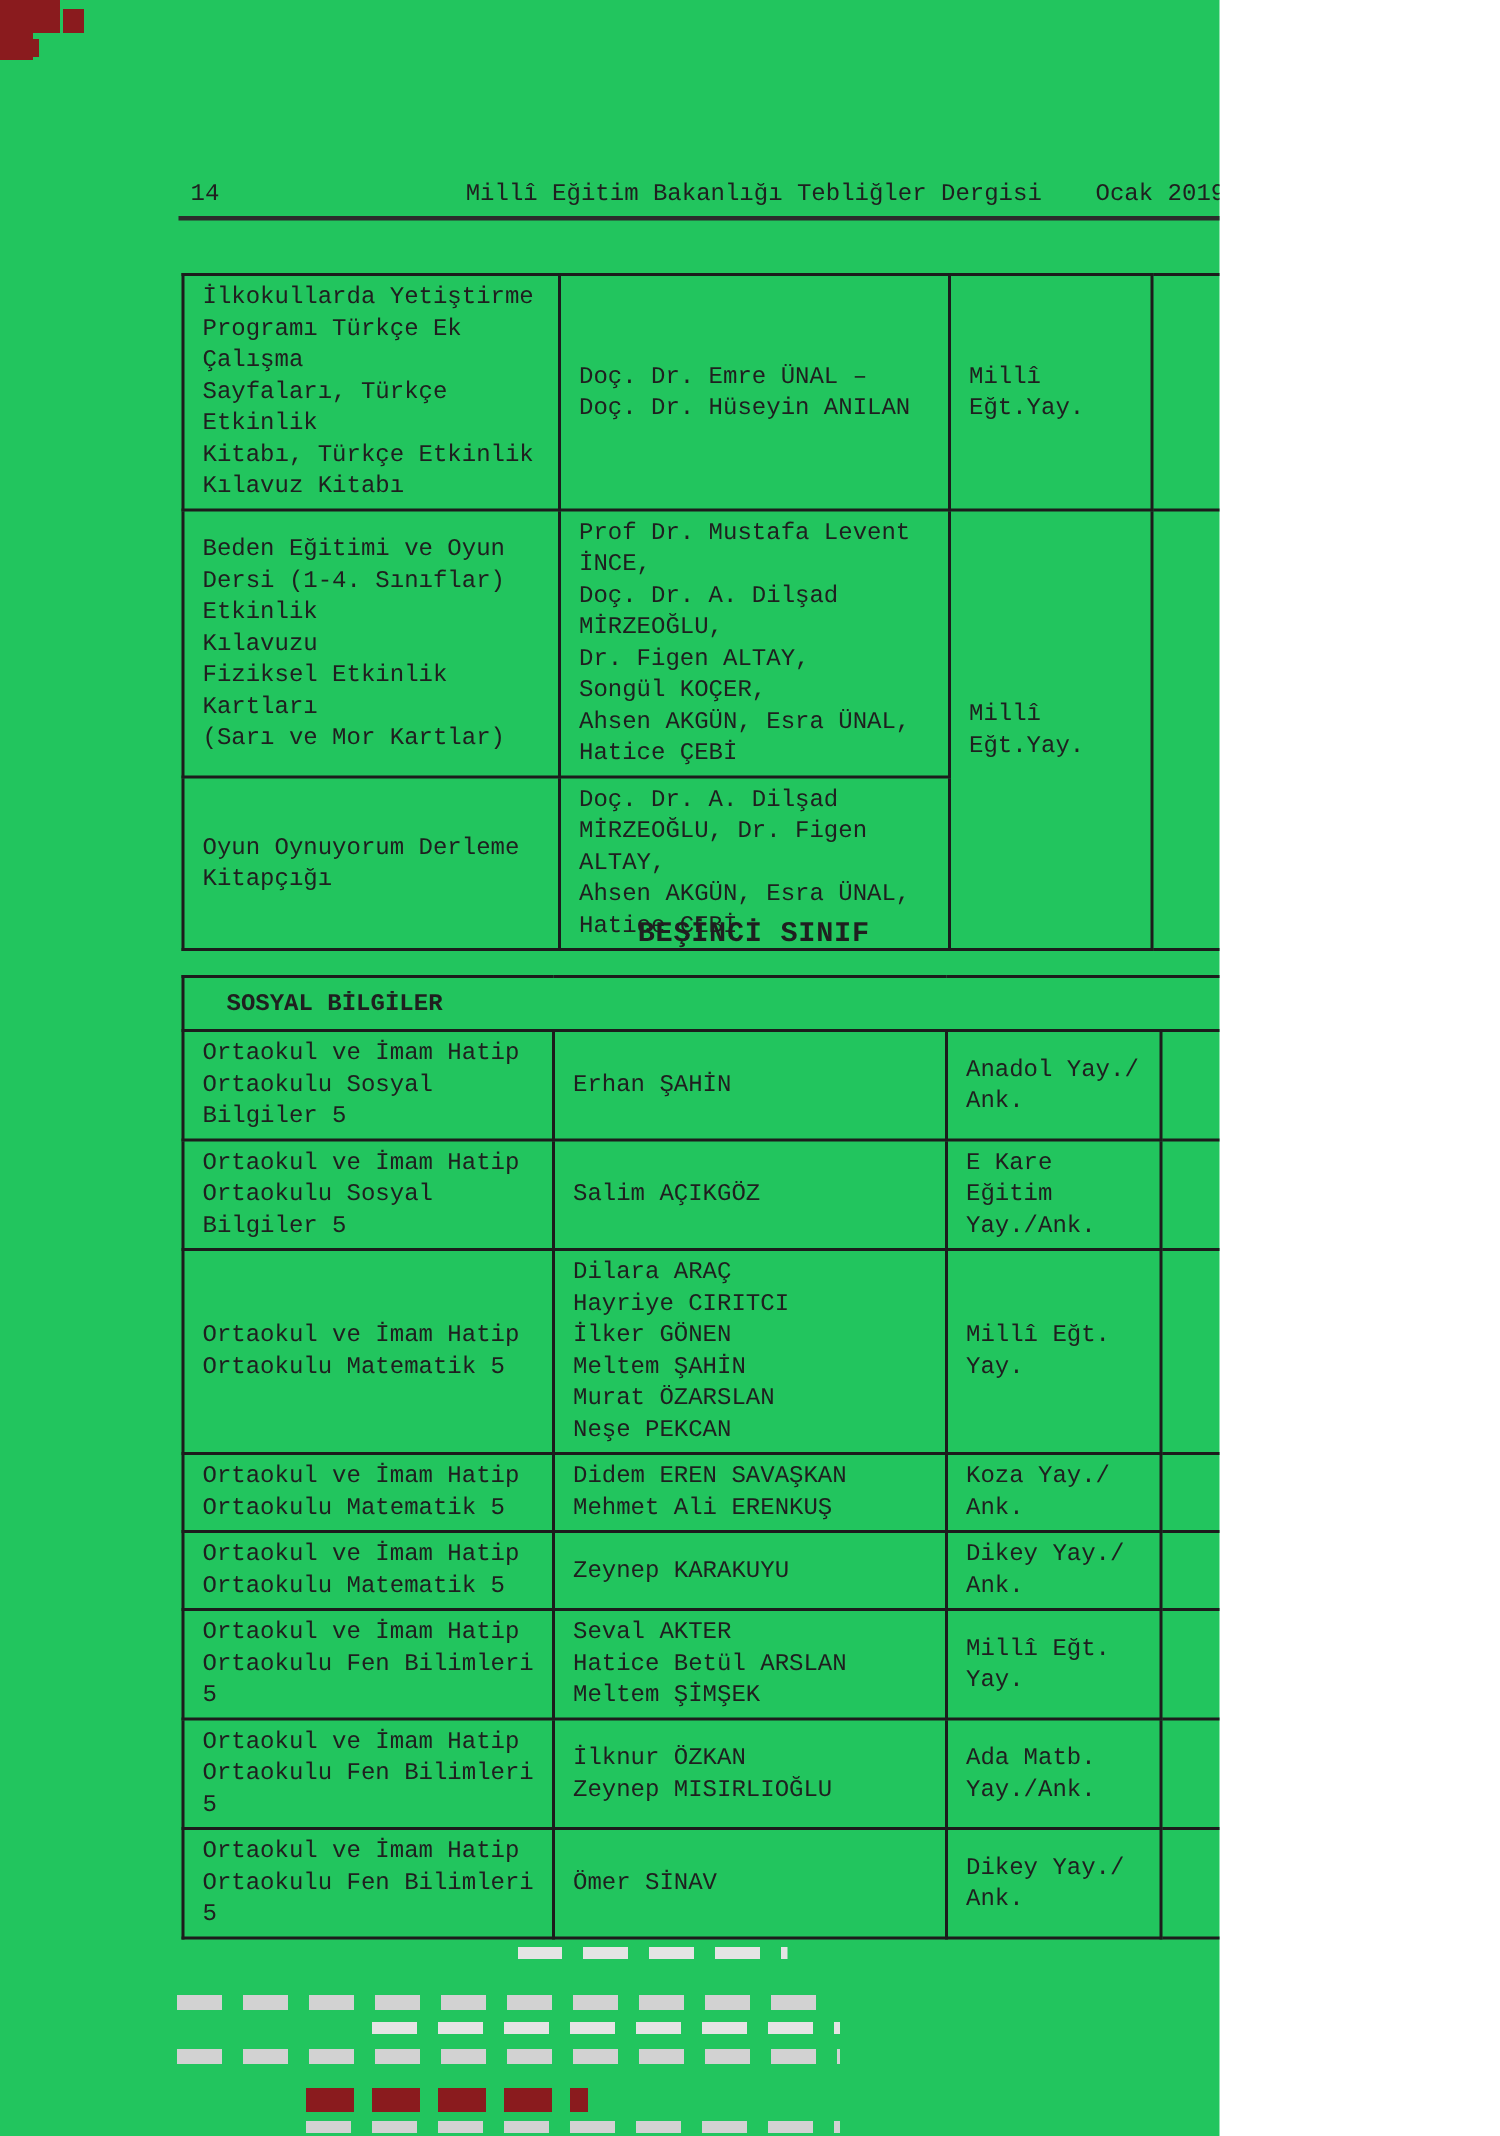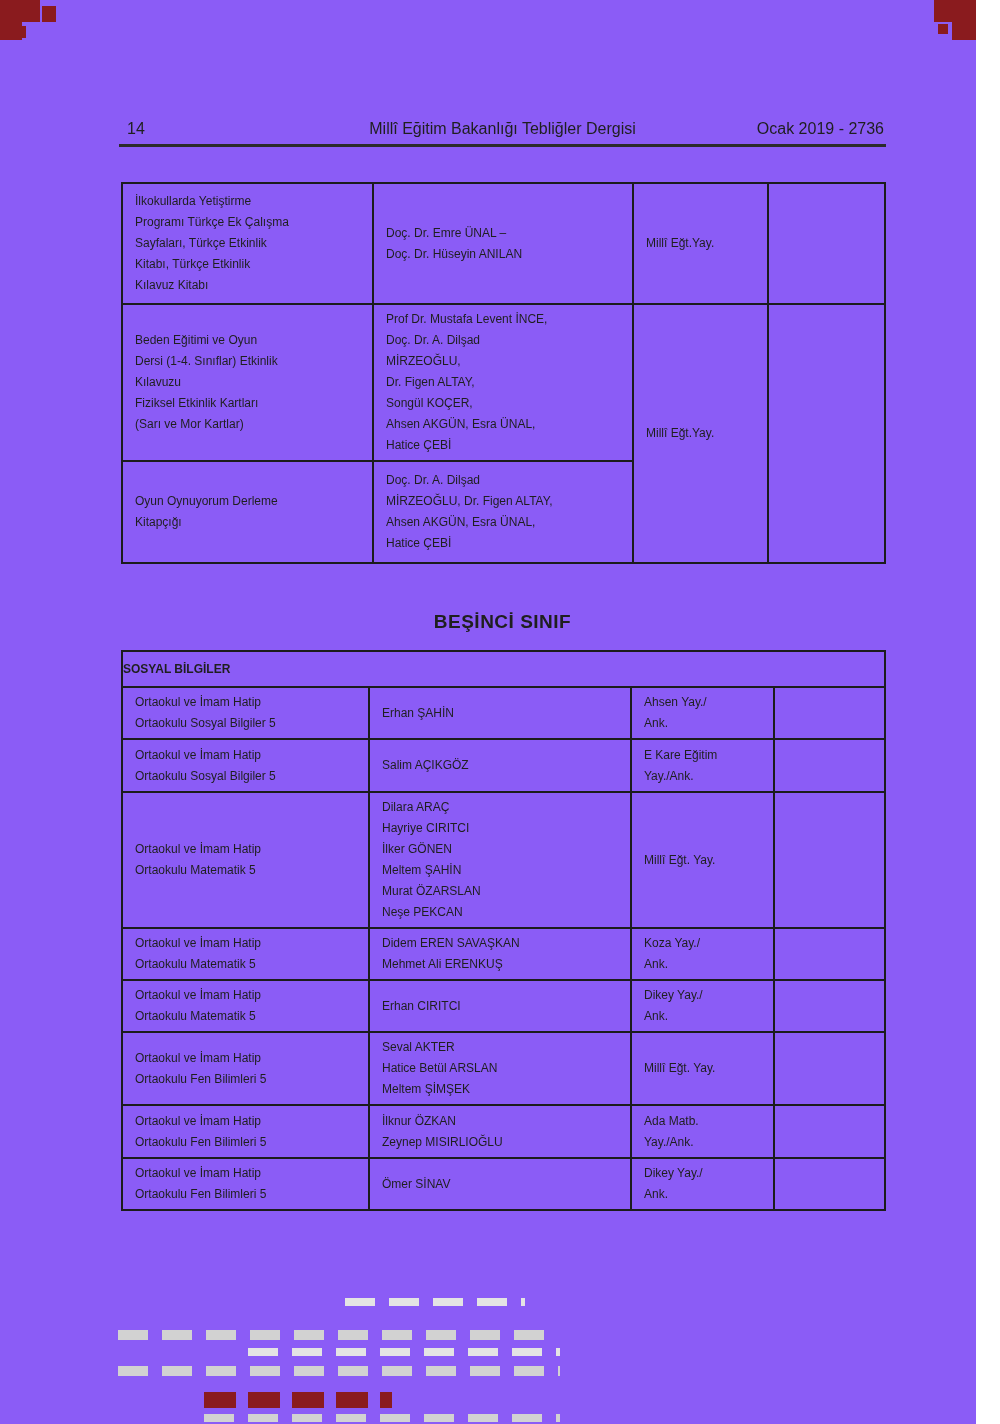--- a/index.html
+++ b/index.html
@@ -1,55 +1,55 @@
 <!DOCTYPE html>
 <html><head>
 <meta charset="utf-8">
 <style>
   html,body{margin:0;padding:0;background:#ffffff;}
   .page{
     position:relative;
-    width:976px;height:1424px;
-    background:#8b5cf6;
-    font-family:Liberation Sans, sans-serif;
+    width:813px;height:1424px;
+    background:#22c55e;
+    font-family:Liberation Mono, monospace;
     color:#1f1f1f;
     overflow:hidden;
   }
   
   .header{
     position:absolute;left:121px;top:116px;width:763px;height:24px;
     display:flex;align-items:flex-end;
     font-size:16px;
   }
   .header .page-num{position:absolute;left:6px;bottom:2px;}
   .header .title{position:absolute;left:0;right:0;bottom:2px;text-align:center;margin-top:32px;}
   .header .issue{position:absolute;right:0;bottom:2px;}
   .rule{
     position:absolute;left:119px;top:144px;width:767px;height:3px;background:#2b2b2b;
   }
   
   table.doc{
     position:absolute;left:121px;width:763px;
     border-collapse:collapse;table-layout:fixed;
-    font-size:12px;line-height:21px;
+    font-size:16px;line-height:21px;
   }
   table.doc td{
     border:2px solid #1c1c1c;
     vertical-align:middle;
     padding:4px 8px 4px 12px;
     white-space:pre-line;
     overflow:hidden;
   }
   table.t1{top:182px;}
   table.t2{top:650px;}
   td.center{padding:4px 4px;}
   td.pub2{padding-left:14px;}
   tr.section td{
     font-weight:bold;
-    padding:2px 8px 2px 0;
+    padding:2px 8px 2px 28px;
     white-space:normal;
   }
   
   .rh121{height:121px;} .rh155{height:155px;} .rh102{height:102px;}
   .rh36{height:36px;}  .rh52{height:52px;}  .rh53{height:53px;}
   .rh135{height:135px;} .rh70{height:70px;}
   
   .grade-heading{
     position:absolute;left:121px;top:611px;width:763px;
     text-align:center;font-size:19px;font-weight:bold;letter-spacing:.5px;
@@ -148,21 +148,21 @@
       </colgroup>
 
     <tbody>
         <tr class="section rh36">
       <td colspan="4">SOSYAL BİLGİLER</td>
     </tr>
     <tr class="rh52">
       <td>Ortaokul ve İmam Hatip
 Ortaokulu Sosyal Bilgiler 5</td>
       <td>Erhan ŞAHİN</td>
-      <td class="pub2">Ahsen Yay./
+      <td class="pub2">Anadol Yay./
 Ank.</td>
       <td></td>
     </tr>
     <tr class="rh53">
       <td>Ortaokul ve İmam Hatip
 Ortaokulu Sosyal Bilgiler 5</td>
       <td>Salim AÇIKGÖZ</td>
       <td class="pub2">E Kare Eğitim
 Yay./Ank.</td>
       <td></td>
@@ -185,21 +185,21 @@
 Ortaokulu Matematik 5</td>
       <td>Didem EREN SAVAŞKAN
 Mehmet Ali ERENKUŞ</td>
       <td class="pub2">Koza Yay./
 Ank.</td>
       <td></td>
     </tr>
     <tr class="rh52">
       <td>Ortaokul ve İmam Hatip
 Ortaokulu Matematik 5</td>
-      <td>Erhan CIRITCI</td>
+      <td>Zeynep KARAKUYU</td>
       <td class="pub2">Dikey Yay./
 Ank.</td>
       <td></td>
     </tr>
 
     <tr class="rh70">
       <td>Ortaokul ve İmam Hatip
 Ortaokulu Fen Bilimleri 5</td>
       <td>Seval AKTER
 Hatice Betül ARSLAN

